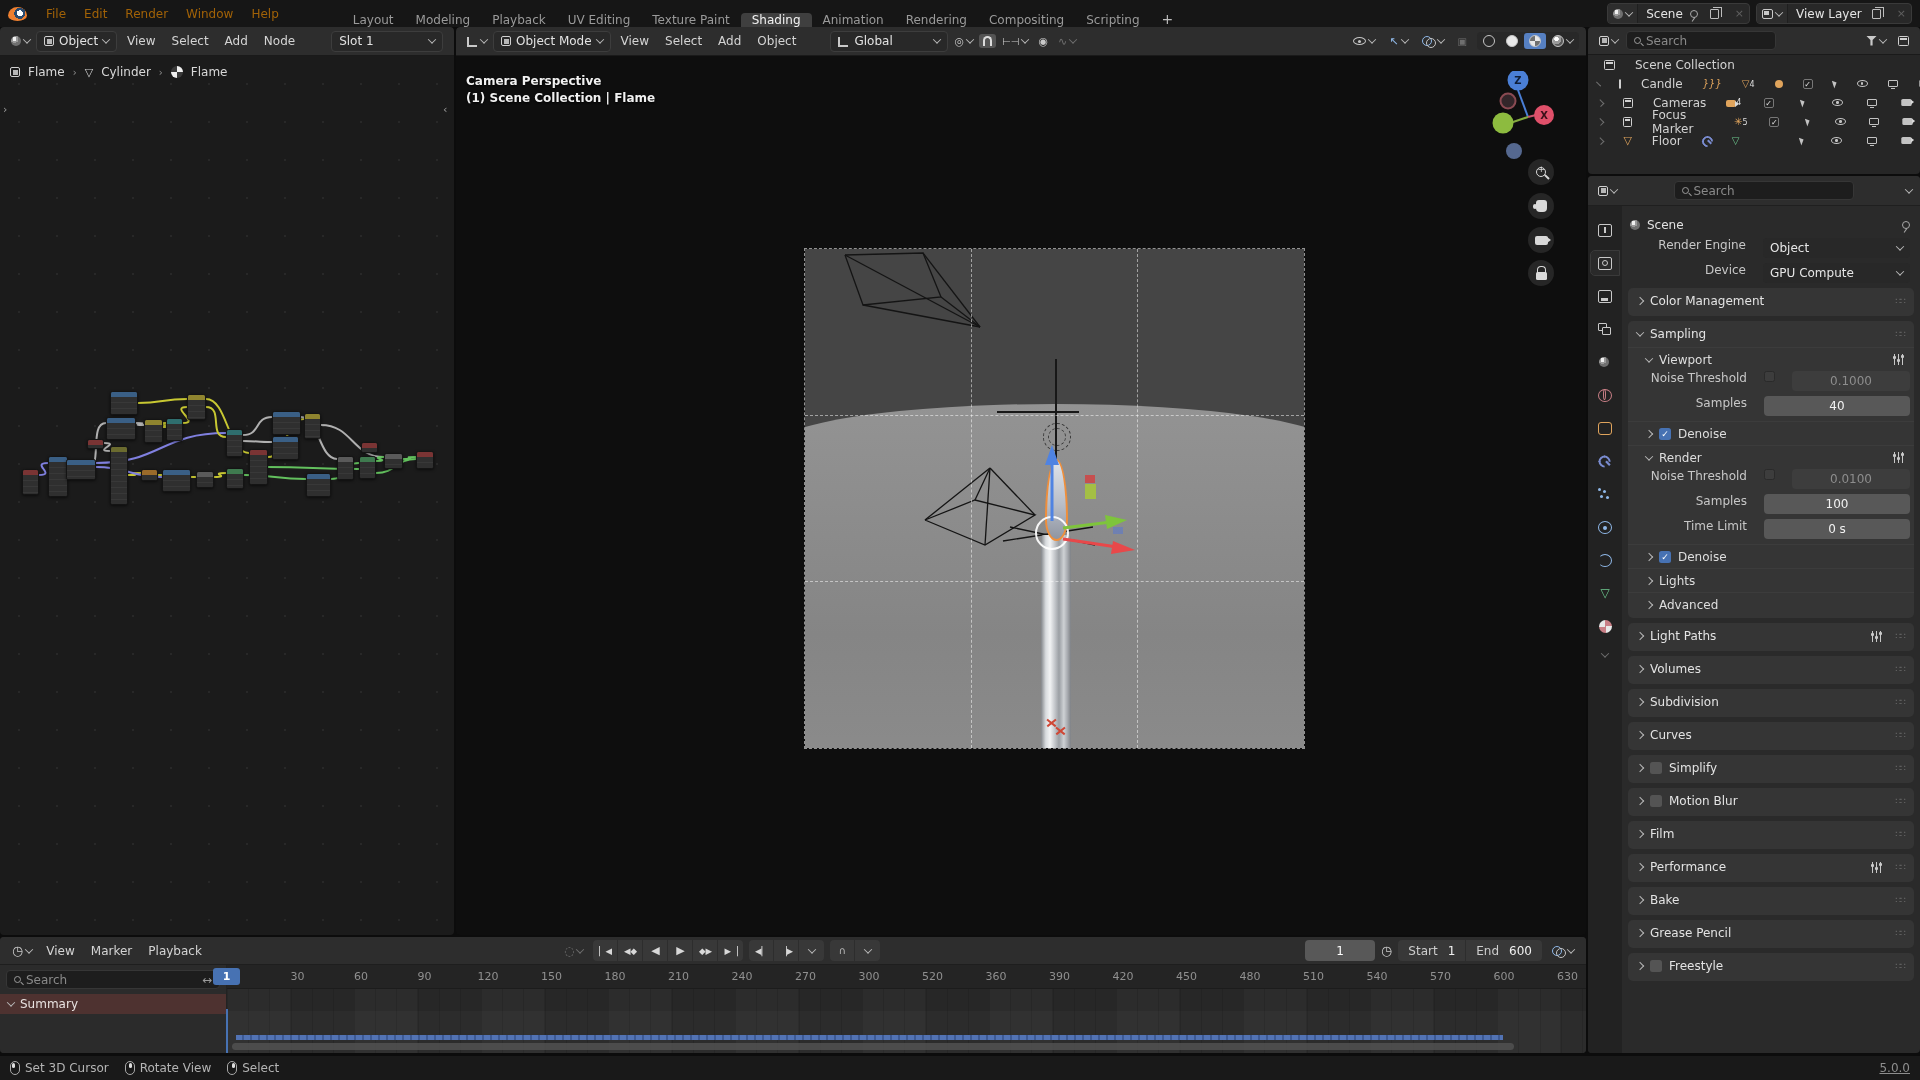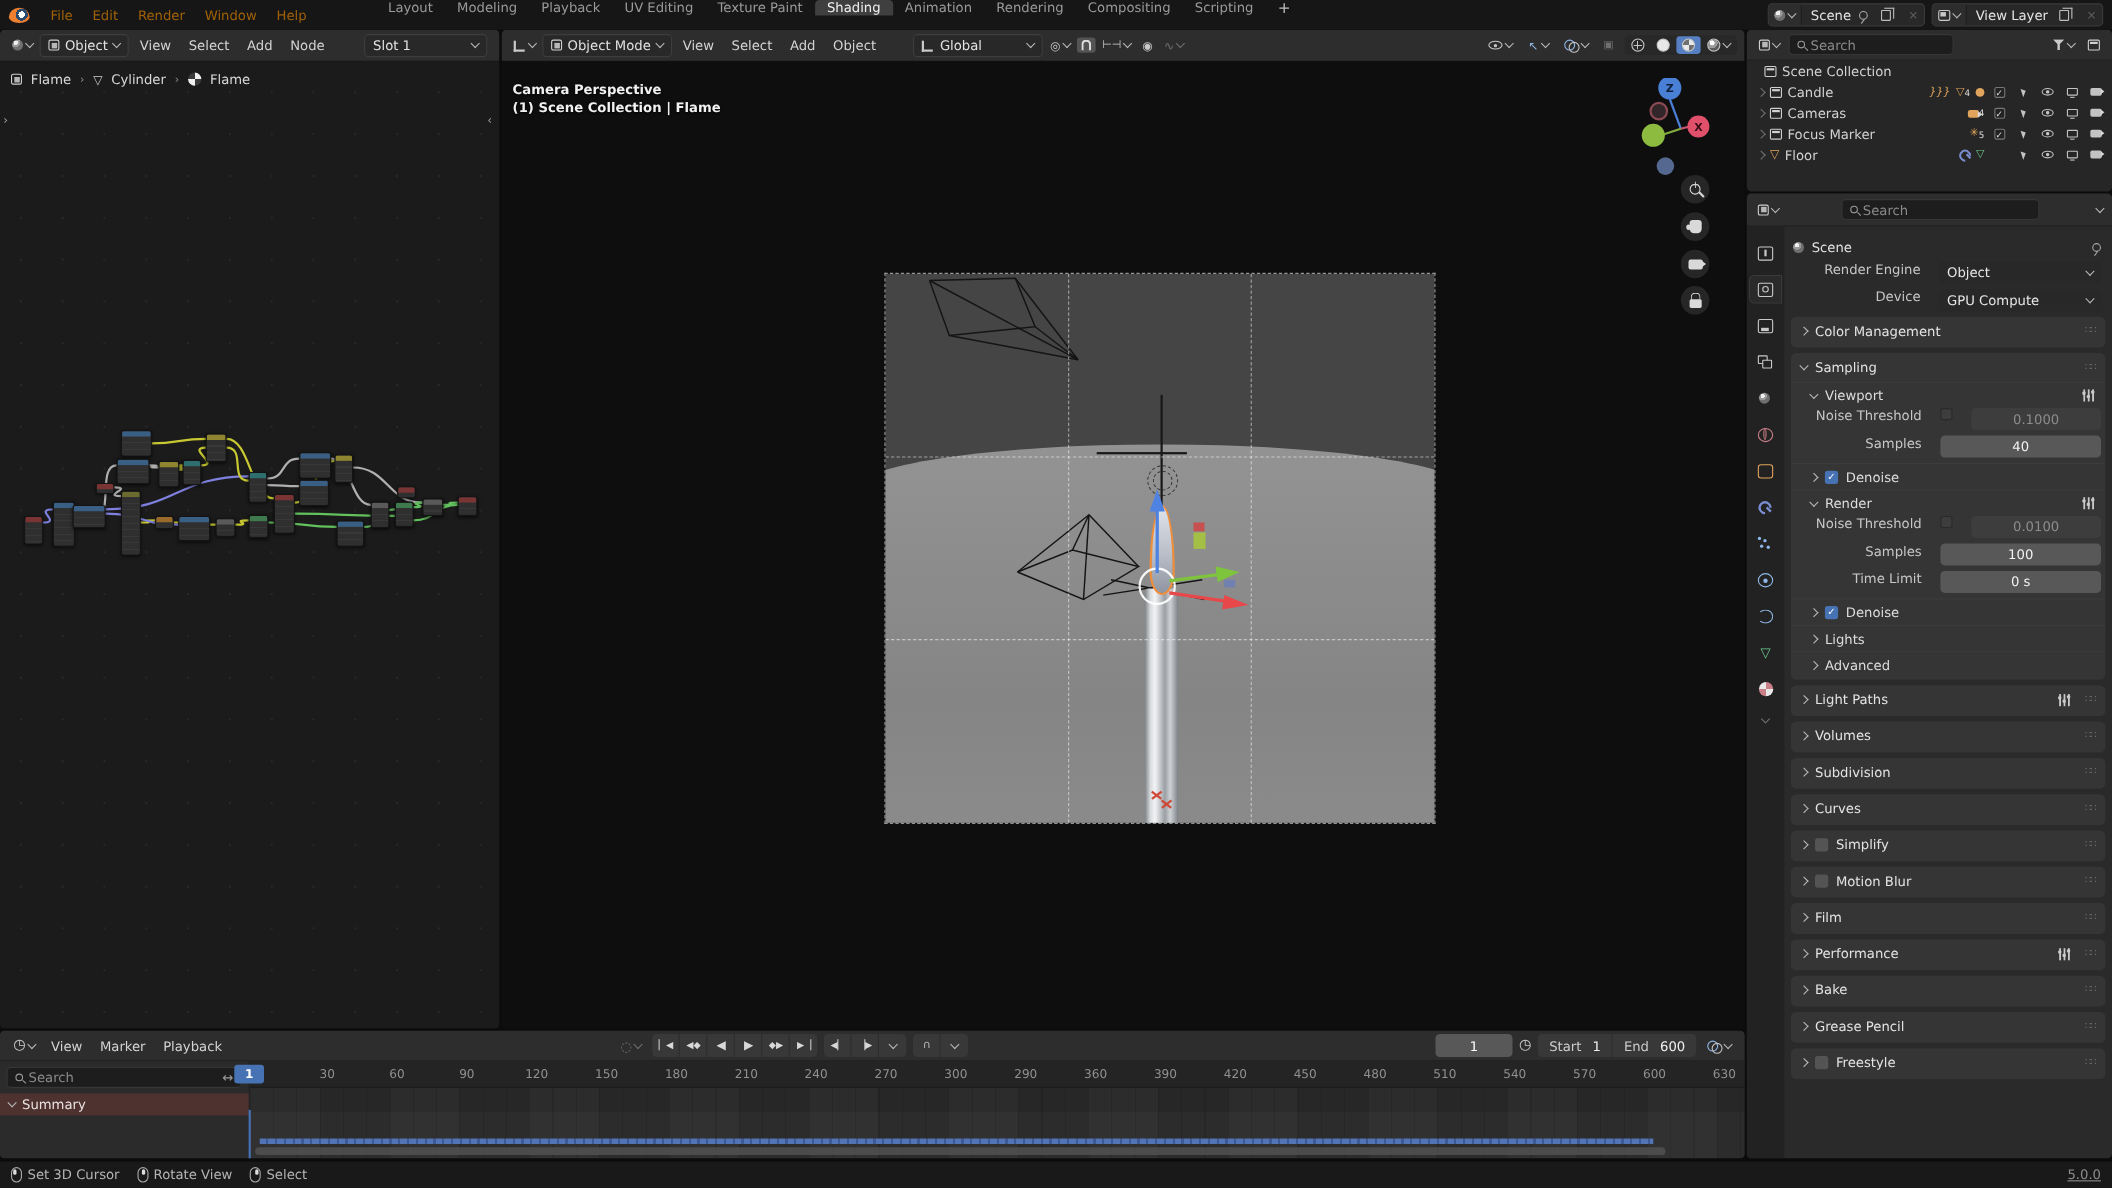--- a/index.html
+++ b/index.html
@@ -13,21 +13,21 @@
   .chv.right { transform:rotate(-45deg); }
   .chv.dim { border-color:#6f6f6f; }
 
   
   #topbar { left:0; top:0; width:1920px; height:27px; background:#161616; display:flex;
             align-items:center; padding:0 8px; gap:2px; z-index:50; }
   .blender-logo { width:19px; height:14px; border-radius:50% 50% 50% 50%/60% 60% 40% 40%;
      background:radial-gradient(circle at 62% 45%, #fff 0 3px, #2a4a6e 3px 5.5px, #ee7f2f 5.5px);
      margin-right:8px; }
   .menu-item { padding:4px 9px; color:#a16207; border-radius:3px; }
-  #ws-tabs { display:flex; margin-left:52px; height:27px; align-items:flex-start; }
+  #ws-tabs { display:flex; margin-left:52px; height:27px; align-items:flex-end; }
   .ws-tab { display:flex; align-items:center; padding:0 11px; color:#9a9a9a; }
   .ws-tab.active { background:#3f3f3f; color:#f2f2f2; border-radius:4px 4px 0 0; }
   .ws-tab.add { color:#bdbdbd; font-size:14px; }
   #topbar-right { margin-left:auto; display:flex; gap:6px; align-items:center; }
   .tb-group { display:flex; align-items:center; background:#282828; border:1px solid #3a3a3a;
               border-radius:4px; height:21px; overflow:hidden; }
   .tb-icnbtn { display:flex; align-items:center; gap:3px; padding:0 5px; height:100%;
                background:#2d2d2d; border-right:1px solid #1f1f1f; }
   .tb-field { padding:0 8px; color:#e4e4e4; display:flex; gap:7px; align-items:center; }
   .mini-ball { width:10px; height:10px; border-radius:50%;
@@ -137,21 +137,21 @@
 
   
   #outliner { left:1588px; top:27px; width:332px; height:147px; background:#262626; border-radius:4px; overflow:hidden; }
   #outliner .area-header { background:#2d2d2d; height:28px; gap:4px; }
   .srch { display:flex; align-items:center; gap:5px; background:#1d1d1d; border:1px solid #363636;
           border-radius:4px; height:19px; padding:0 7px; color:#8a8a8a; flex:1; }
   .srch-ic { width:7px; height:7px; border:1.4px solid #9a9a9a; border-radius:50%; position:relative; flex:none; }
   .srch-ic:before { content:""; position:absolute; left:5px; top:6px; width:4px; height:1.4px; background:#9a9a9a; transform:rotate(45deg); }
   .funnel-ic { width:11px; height:10px; background:#c9c9c9;
       clip-path:polygon(0 0,100% 0,60% 45%,60% 100%,40% 100%,40% 45%); }
-  .ol-row { display:flex; align-items:center; height:19px; padding:0 6px 0 10px; gap:5px; color:#d2d2d2; }
+  .ol-row { display:flex; align-items:center; height:19px; padding:0 6px 0 10px; gap:20px; color:#d2d2d2; }
   .ol-row .lbl { margin-right:auto; }
   .col-ic { width:11px; height:10px; border:1.4px solid #d0d0d0; border-radius:1.5px; position:relative; }
   .col-ic:before { content:""; position:absolute; left:1px; top:1px; right:1px; height:2.5px; background:#d0d0d0; }
   .tgl { display:flex; align-items:center; justify-content:center; width:17px; color:#c3c3c3; }
   .cb-ol { width:10px; height:10px; border:1px solid #777; border-radius:2px; background:#232323;
            color:#e5e5e5; font-size:8px; line-height:9px; text-align:center; }
   .eye-sm { width:11px; height:7px; border:1.2px solid #c3c3c3; border-radius:50%; position:relative; }
   .eye-sm:before { content:""; position:absolute; left:3px; top:1px; width:2.5px; height:2.5px; border-radius:50%; background:#c3c3c3; }
   .mon-sm { width:10px; height:7px; border:1.2px solid #c3c3c3; border-radius:1px; position:relative; }
   .mon-sm:before { content:""; position:absolute; left:2px; bottom:-3px; width:4px; height:1.5px; background:#c3c3c3; }
@@ -1036,21 +1036,21 @@
         <span class="tick-lbl" style="left: 70.393px;">30</span>
         <span class="tick-lbl" style="left: 133.903px;">60</span>
         <span class="tick-lbl" style="left: 197.413px;">90</span>
         <span class="tick-lbl" style="left: 260.923px;">120</span>
         <span class="tick-lbl" style="left: 324.433px;">150</span>
         <span class="tick-lbl" style="left: 387.943px;">180</span>
         <span class="tick-lbl" style="left: 451.453px;">210</span>
         <span class="tick-lbl" style="left: 514.963px;">240</span>
         <span class="tick-lbl" style="left: 578.473px;">270</span>
         <span class="tick-lbl" style="left: 641.983px;">300</span>
-        <span class="tick-lbl" style="left: 705.493px;">290</span>
+        <span class="tick-lbl" style="left: 705.493px;">520</span>
         <span class="tick-lbl" style="left: 769.003px;">360</span>
         <span class="tick-lbl" style="left: 832.513px;">390</span>
         <span class="tick-lbl" style="left: 896.023px;">420</span>
         <span class="tick-lbl" style="left: 959.533px;">450</span>
         <span class="tick-lbl" style="left: 1023.04px;">480</span>
         <span class="tick-lbl" style="left: 1086.55px;">510</span>
         <span class="tick-lbl" style="left: 1150.06px;">540</span>
         <span class="tick-lbl" style="left: 1213.57px;">570</span>
         <span class="tick-lbl" style="left: 1277.08px;">600</span>
         <span class="tick-lbl" style="left: 1340.59px;">630</span>

